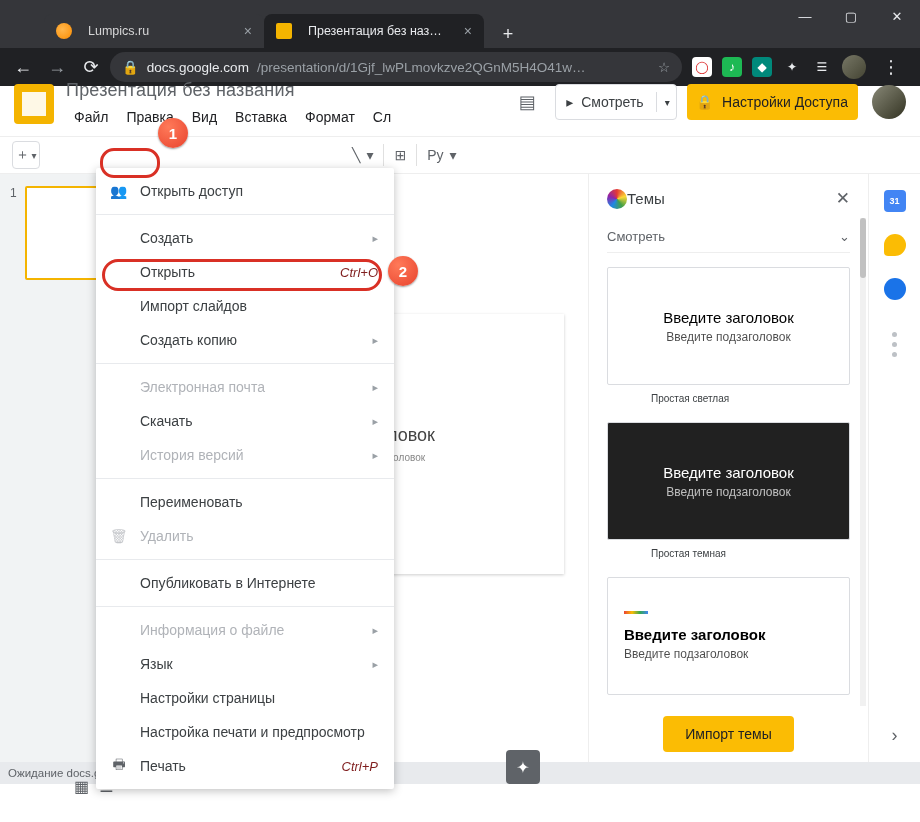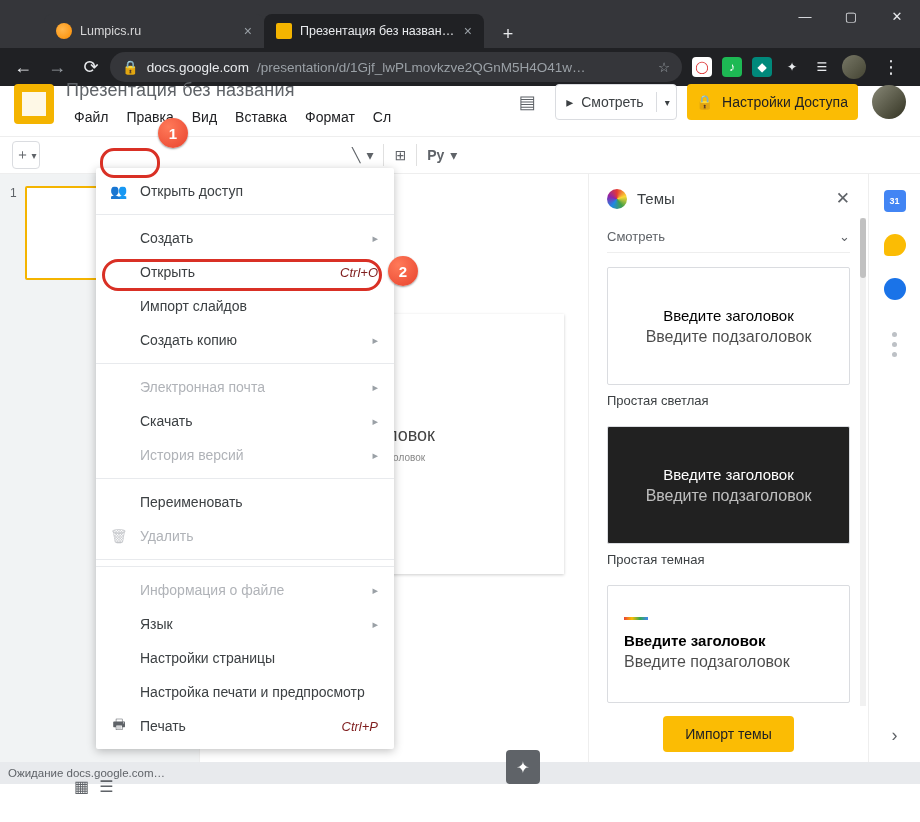--- a/index.html
+++ b/index.html
@@ -1,21 +1,21 @@
 <!DOCTYPE html>
 <html><head>
 <meta charset="utf-8">
 <style>
 * { box-sizing: border-box; margin: 0; padding: 0; font-family: Arial, "Helvetica Neue", sans-serif; }
 body { width: 920px; height: 822px; background: #fff; overflow: hidden; position: relative; }
 
 
 .browser-top { background: #35363a; height: 72px; }
 .tab-strip { display: flex; align-items: flex-end; height: 48px; padding-left: 44px; gap: 0; position: relative; }
-.tab { display: flex; align-items: center; gap: 8px; height: 34px; padding: 0 12px; border-radius: 8px 8px 0 0; color: #d6d6d7; font-size: 12.5px; min-width: 220px; max-width: 220px; }
+.tab { display: flex; align-items: center; gap: 16px; height: 34px; padding: 0 12px; border-radius: 8px 8px 0 0; color: #d6d6d7; font-size: 12.5px; min-width: 220px; max-width: 220px; }
 .tab.inactive { background: #35363a; }
 .tab.active { background: #202124; color: #e8eaed; }
 .tab .favicon { width: 16px; height: 16px; border-radius: 50%; flex: none; }
 .tab .fv-orange { background: radial-gradient(circle at 40% 40%, #ffb74d, #fb8c00); }
 .tab .fv-slides { background: #f4b400; border-radius: 2px; position: relative; }
 .tab .title { flex: 1; white-space: nowrap; overflow: hidden; text-overflow: ellipsis; }
 .tab .close { color: #9aa0a6; font-size: 14px; }
 .newtab { width: 28px; height: 28px; margin-left: 10px; display: flex; align-items: center; justify-content: center; color: #e8eaed; font-size: 18px; }
 .win-controls { position: absolute; right: 0; top: 0; display: flex; }
 .win-btn { width: 46px; height: 32px; display: flex; align-items: center; justify-content: center; color: #e8eaed; font-size: 13px; }
@@ -58,31 +58,31 @@
 .slide-thumb-wrap { display:flex; gap:8px; }
 .snum { font-size: 12px; color:#5f6368; }
 .slide-thumb { width: 160px; height: 94px; background:#fff; border: 2px solid #f4b400; border-radius: 2px; }
 
 .canvas-holder { flex:1; padding: 20px; display:flex; justify-content:center; align-items:flex-start; }
 .slide-canvas { width: 340px; height: 260px; background:#fff; box-shadow: 0 1px 3px rgba(0,0,0,.2); margin-top: 120px; display:flex; flex-direction:column; align-items:center; justify-content:center; gap:6px; }
 .slide-canvas .h { font-size: 18px; color:#444; }
 .slide-canvas .s { font-size: 10px; color:#888; }
 
 .themes { width: 280px; border-left: 1px solid #eee; display:flex; flex-direction:column; padding: 14px 18px 10px; position:relative; }
-.themes-head { display:flex; align-items:center; gap:10px; margin-bottom: 12px; }
+.themes-head { display:flex; align-items:center; gap:0; margin-bottom: 12px; }
 .palette { width:20px; height:20px; border-radius:50%; background: conic-gradient(#e53935, #fdd835, #43a047, #1e88e5, #8e24aa, #e53935); }
 .themes-head .t { font-weight:500; font-size:15px; color:#3c4043; flex:1; }
 .themes-head .x { color:#5f6368; font-size:17px; }
 .current { display:flex; align-items:center; justify-content:space-between; font-size:13px; color:#5f6368; padding: 8px 0; border-bottom:1px solid #eee; margin-bottom: 14px; }
 .theme-card { width: 100%; height: 118px; border:1px solid #dadce0; border-radius:2px; margin-bottom: 8px; display:flex; flex-direction:column; align-items:center; justify-content:center; gap:4px; }
 .theme-card.dark { background:#212121; color:#fff; }
 .theme-card.str { align-items:flex-start; padding: 16px; }
 .theme-card .h { font-size: 15px; font-weight:500; }
-.theme-card .s { font-size: 16px; opacity:.7; }
-.theme-name { font-size: 13px; color:#3c4043; margin-bottom: 18px; }
+.theme-card .s { font-size: 12px; opacity:.7; }
+.theme-name { font-size: 10px; color:#3c4043; margin-bottom: 18px; margin-left: 44px; }
 .import-btn { align-self:center; background:#fbbc04; color:#202124; font-size:14px; font-weight:400; padding: 10px 22px; border:none; border-radius:4px; margin-top:auto; cursor:pointer; }
 
 .side-rail { width: 52px; border-left:1px solid #eee; display:flex; flex-direction:column; align-items:center; padding-top: 16px; gap: 22px; }
 .rail-ic { width: 22px; height: 22px; border-radius: 4px; }
 .rail-cal { background:#4285f4; position:relative; }
 .rail-cal::after { content:"31"; position:absolute; inset:0; display:flex; align-items:center; justify-content:center; color:#fff; font-size:9px; font-weight:bold;}
 .rail-keep { background:#fbbc04; border-radius:50% 50% 50% 4px; }
 .rail-tasks { background:#1a73e8; border-radius:50%; }
 .rail-dotcol { display:flex; flex-direction:column; gap:5px; margin-top:10px;}
 .rail-dot { width:5px; height:5px; border-radius:50%; background:#bdc1c6; }
@@ -190,21 +190,21 @@
 </div>
 
 <div class="toolbar">
   <div class="tb plus">＋<span class="caret">▾</span></div>
   <div style="flex-basis:300px"></div>
   <span>╲</span>
     <span class="caret">▾</span>
   <span class="tdiv"></span>
   <span>⊞</span>
   <span class="tdiv"></span>
-  <span style="font-weight:bold">Ру</span>
+  <span style="font-weight:normal">Ру</span>
     <span class="caret">▾</span>
 </div>
 
 <div class="workspace">
   <div class="film">
     <div class="slide-thumb-wrap">
       <div class="snum">1</div>
       <div class="slide-thumb"></div>
     </div>
   </div>
@@ -303,20 +303,23 @@
     </div>
   <div class="dd-sep"></div>
   <div class="dd-item">
       <span>Переименовать</span>
     </div>
   <div class="dd-item dis">
       <span class="ic">🗑</span>
       <span>Удалить</span>
     </div>
   <div class="dd-sep"></div>
+  <div class="dd-item">
+      <span>Опубликовать в Интернете</span>
+    </div>
   <div class="dd-sep"></div>
   <div class="dd-item dis">
       <span>Информация о файле</span>
       <span class="ar">▸</span>
     </div>
   <div class="dd-item">
       <span>Язык</span>
       <span class="ar">▸</span>
     </div>
   <div class="dd-item">

